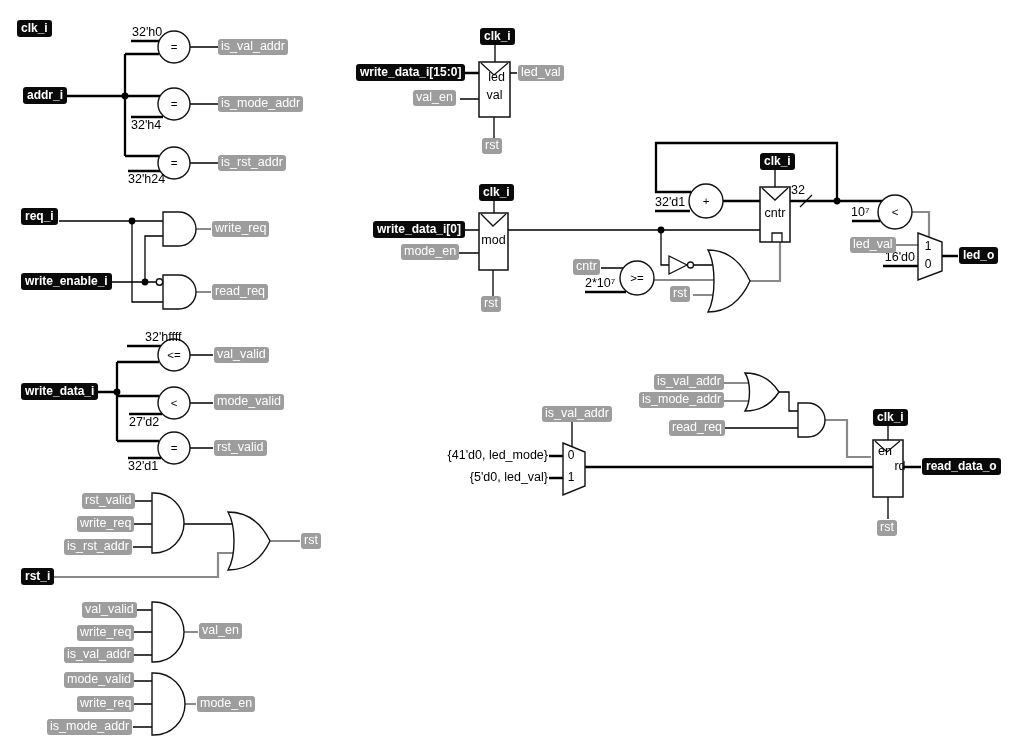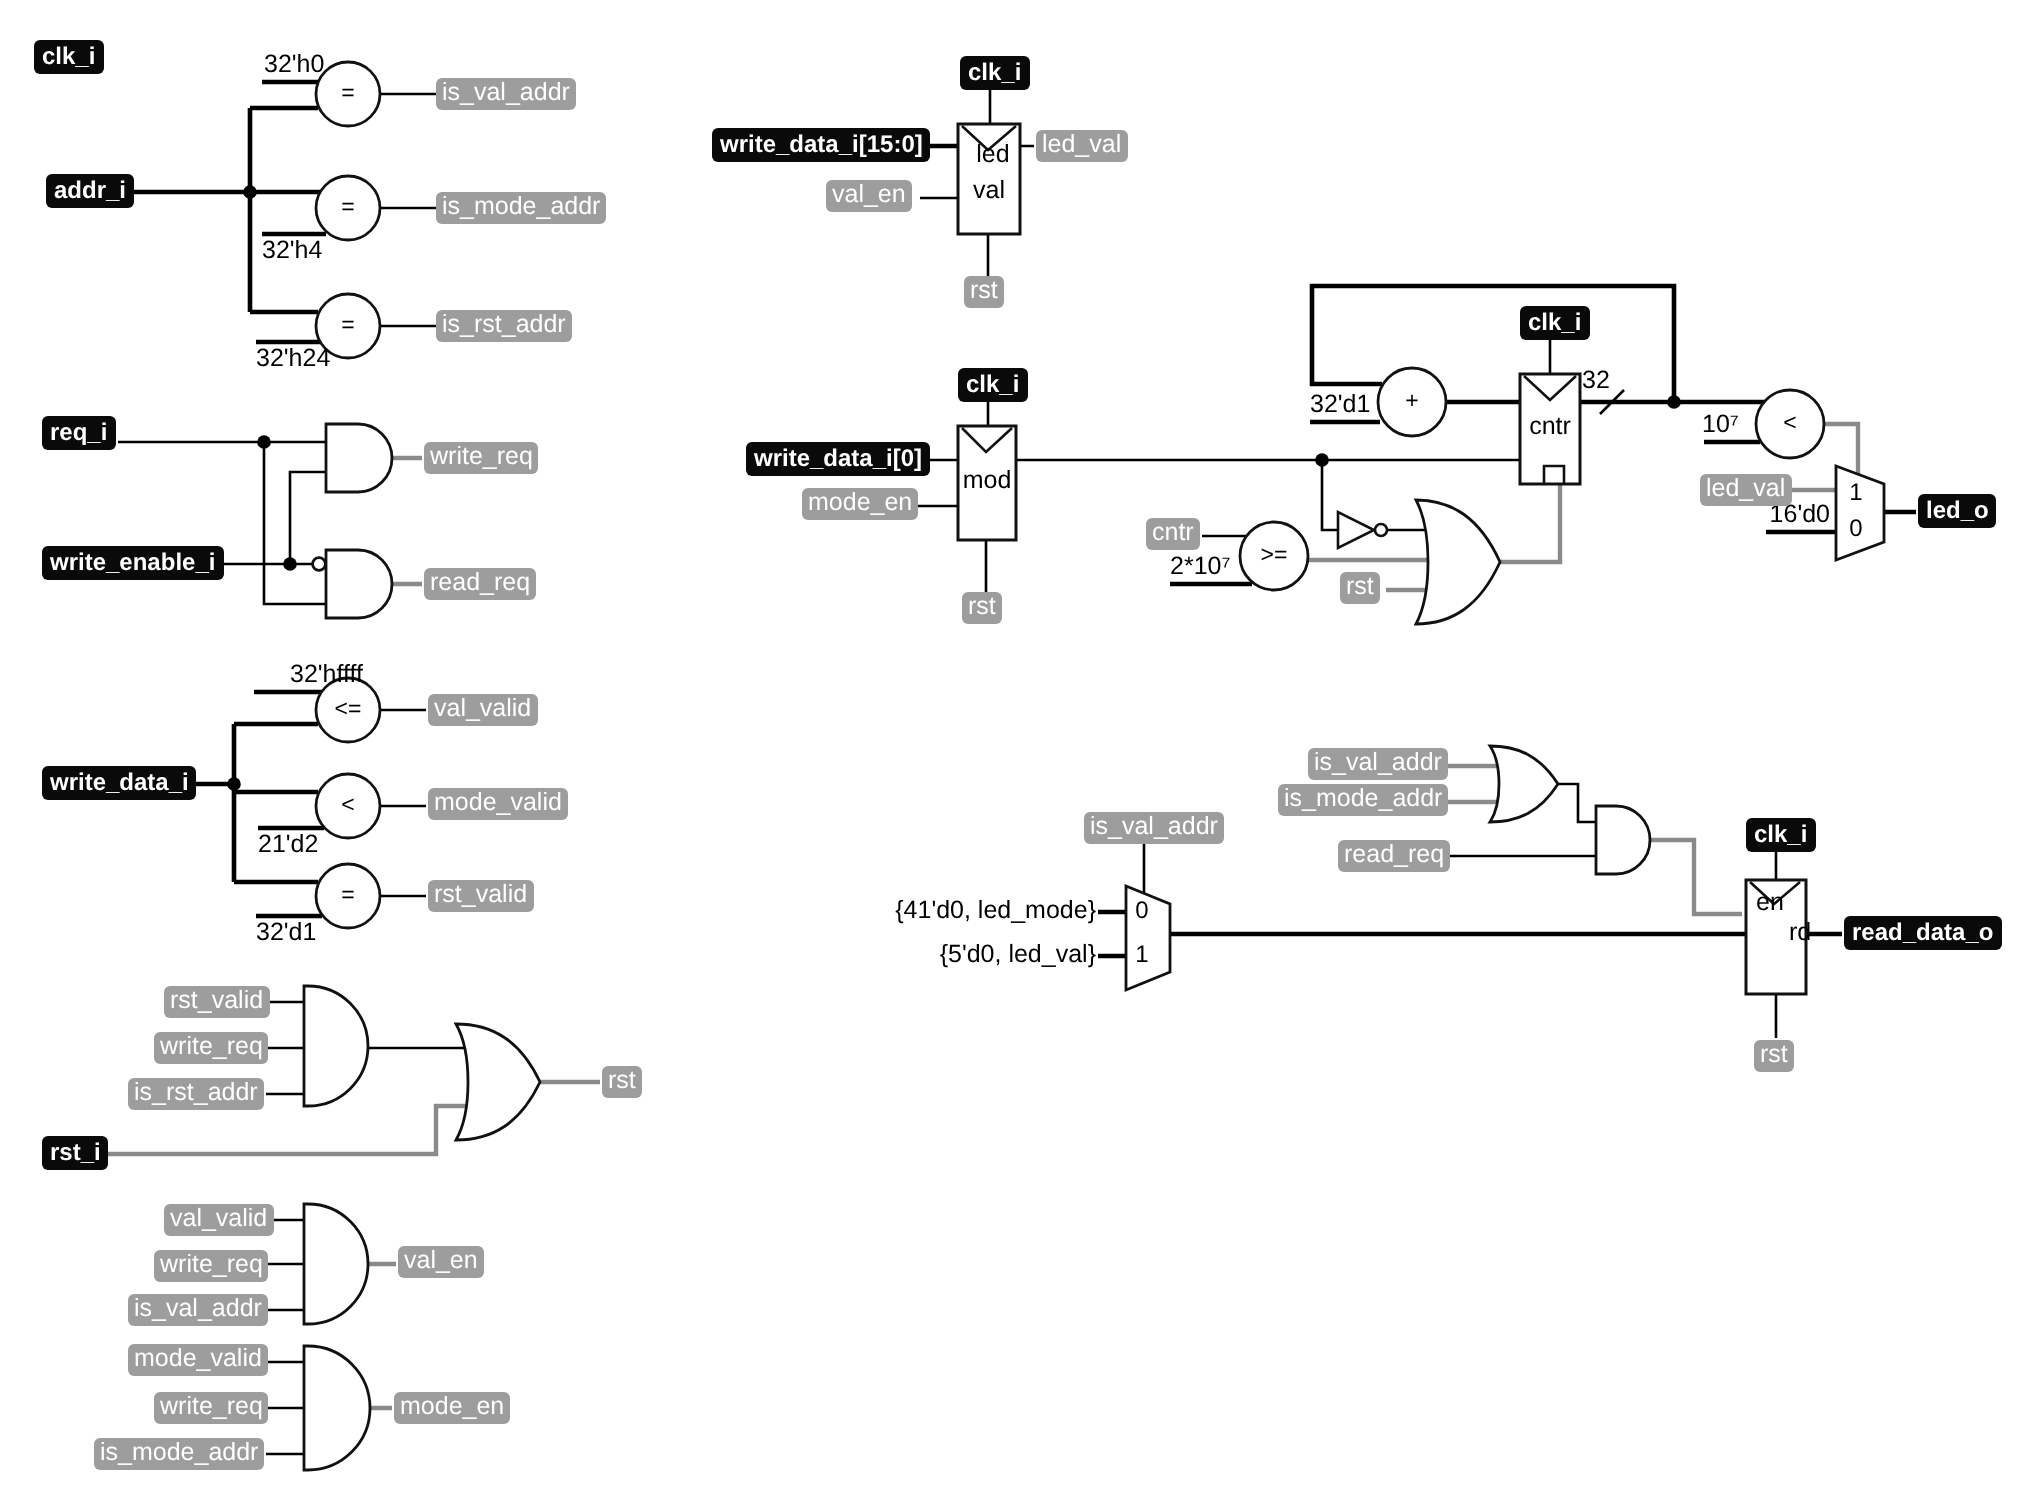--- a/index.html
+++ b/index.html
@@ -179,21 +179,21 @@
   <div class="glabel" style="left:654px;top:374px">is_val_addr</div>
   <div class="glabel" style="left:639px;top:392px">is_mode_addr</div>
   <div class="glabel" style="left:669px;top:420px">read_req</div>
   <div class="glabel" style="left:542px;top:406px">is_val_addr</div>
   <div class="glabel" style="left:877px;top:520px">rst</div>
 
   <div class="const" style="left:132px;top:26px">32'h0</div>
   <div class="const" style="left:131px;top:119px">32'h4</div>
   <div class="const" style="left:128px;top:173px">32'h24</div>
   <div class="const" style="left:145px;top:331px">32'hffff</div>
-  <div class="const" style="left:129px;top:416px">21'd2</div>
+  <div class="const" style="left:129px;top:416px">27'd2</div>
   <div class="const" style="left:128px;top:460px">32'd1</div>
   <div class="const" style="left:655px;top:196px">32'd1</div>
   <div class="const" style="left:585px;top:277px">2*10⁷</div>
   <div class="const" style="left:851px;top:206px">10⁷</div>
   <div class="const ralign" style="left:845px;top:251px;width:70px">16'd0</div>
   <div class="const" style="left:791px;top:184px">32</div>
   <div class="const ralign" style="left:428px;top:449px;width:120px">{41'd0, led_mode}</div>
   <div class="const ralign" style="left:428px;top:471px;width:120px">{5'd0, led_val}</div>
 
   <div class="sym op" style="left:158px;top:41px;width:32px">=</div>

